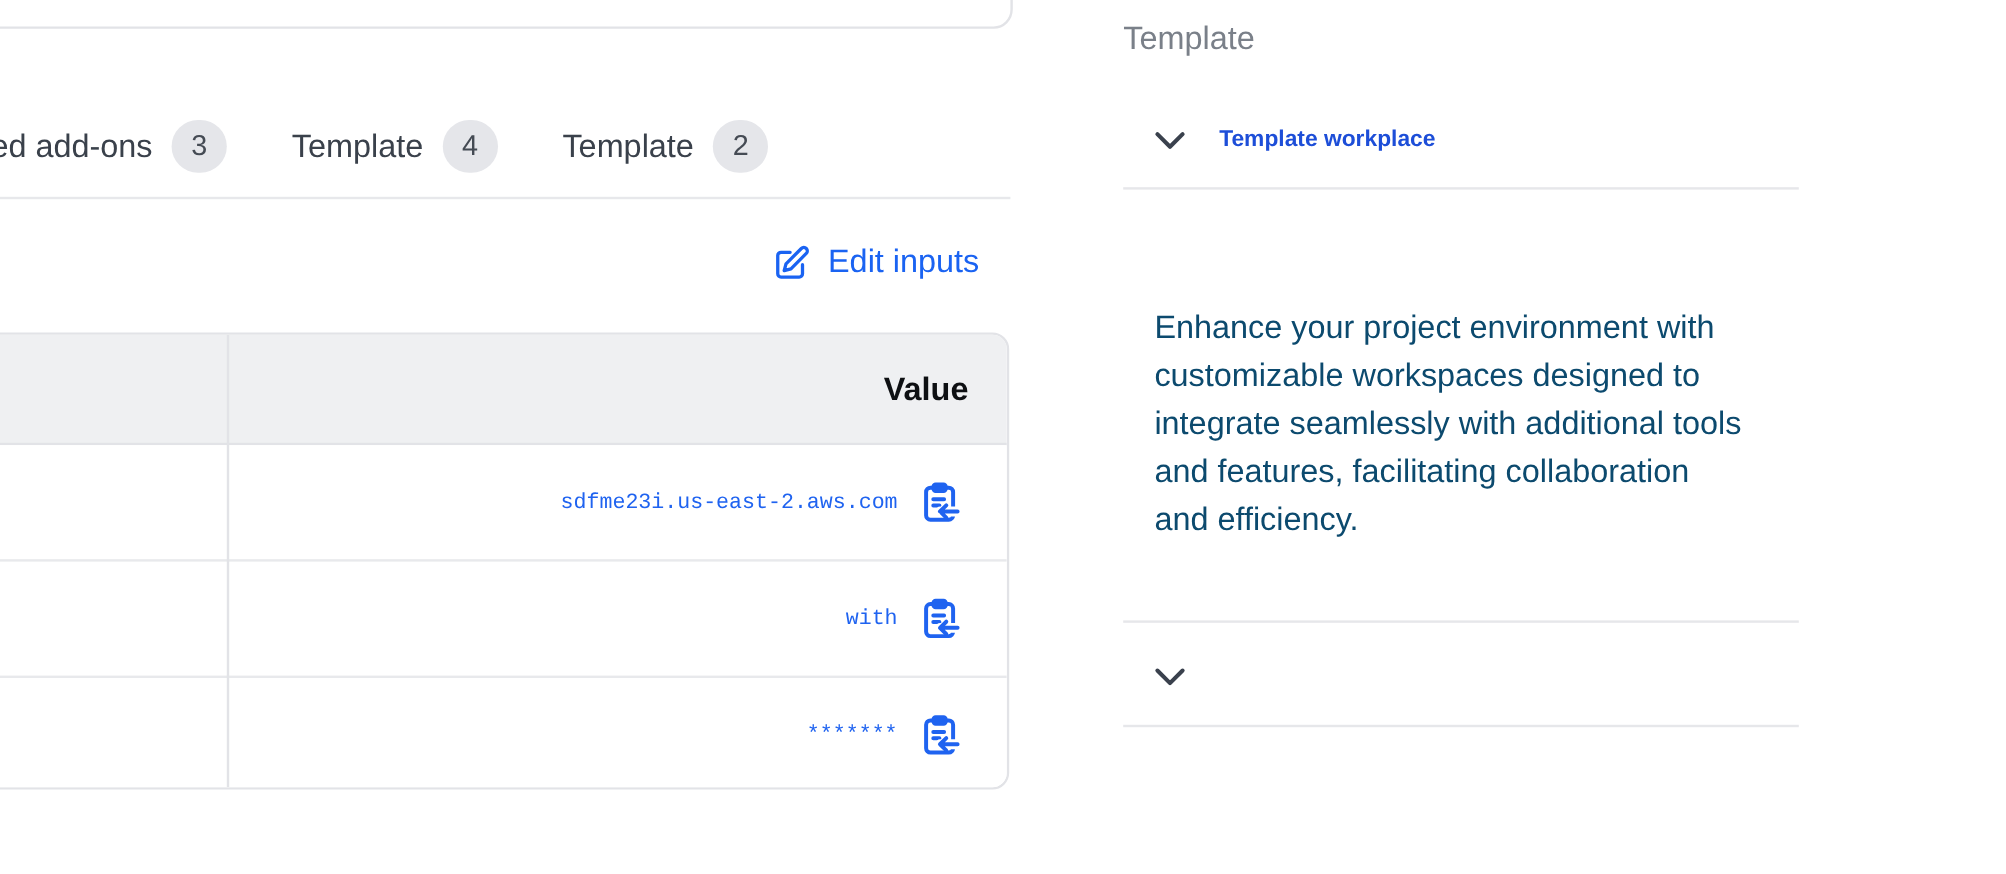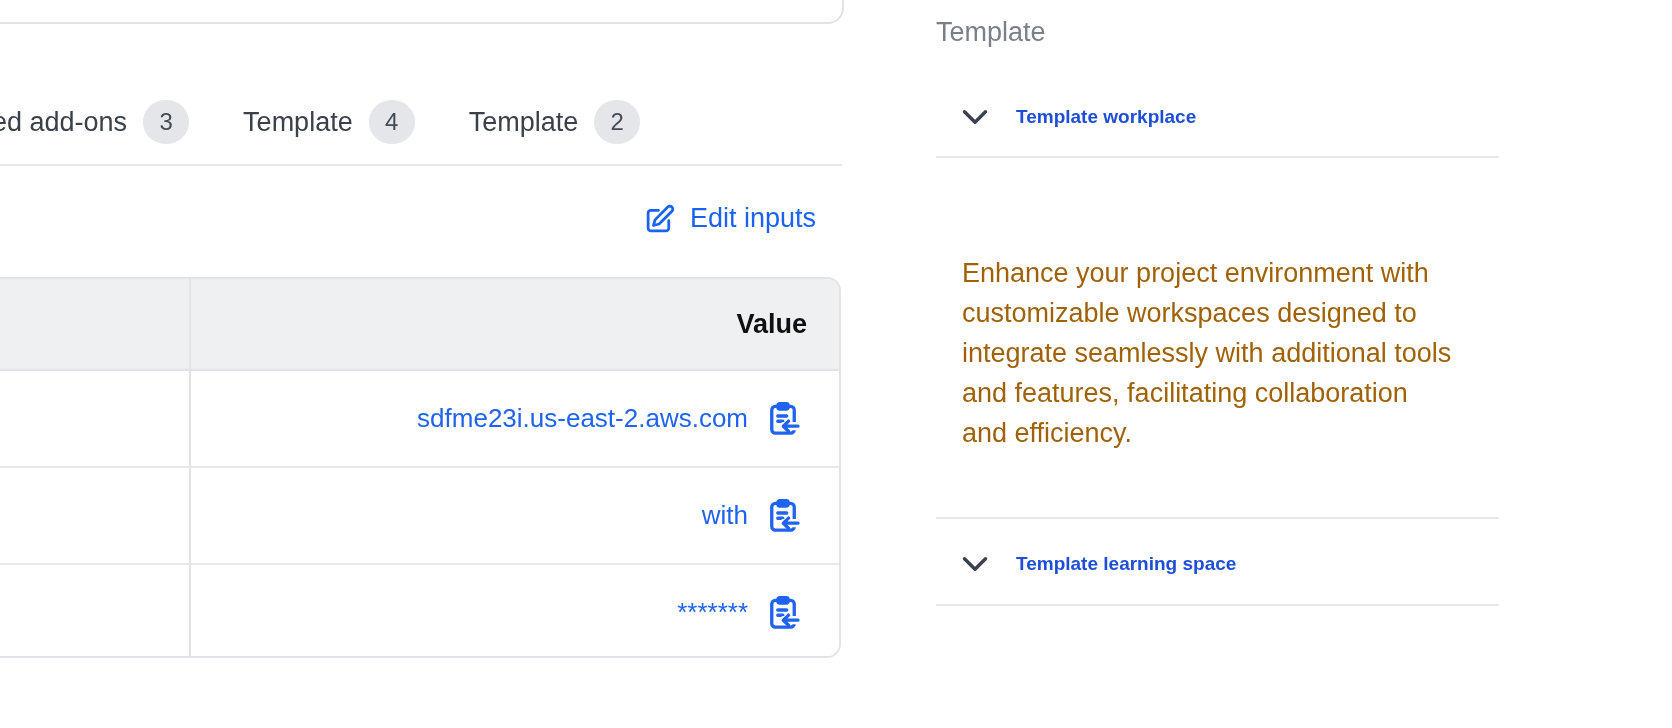--- a/index.html
+++ b/index.html
@@ -23,34 +23,34 @@
   .edit-inputs svg{display:block;}
 
   
   .inputs-table{position:absolute;left:-40px;top:277px;width:881px;height:381px;box-sizing:border-box;
                 background:#fff;border:2px solid #e2e3e7;border-radius:0 14px 14px 0;overflow:hidden;}
   .thead{height:90px;background:#eff0f2;border-bottom:2px solid #e2e3e7;display:flex;align-items:center;
          justify-content:flex-end;padding-right:32px;font-size:27px;font-weight:700;color:#0e1013;}
   .trow{height:95px;display:flex;align-items:center;justify-content:flex-end;padding-right:38px;gap:17px;background:#fff;}
   .trow + .trow{border-top:2px solid #e8e9ec;}
   .col-divider{position:absolute;left:227px;top:0;bottom:0;width:2px;background:#e2e3e7;}
-  .mono-value{font-family:Liberation Sans, sans-serif;font-size:26px;color:#1f63f0;text-align:center;}
+  .mono-value{font-family:Liberation Mono, monospace;font-size:18px;color:#1f63f0;text-align:center;}
   .copy-btn{width:36px;height:36px;border:none;background:transparent;padding:0;cursor:pointer;display:flex;
             align-items:center;justify-content:center;}
 
   
   .resources-title{position:absolute;left:936px;top:17px;font-size:27px;color:#7a8089;}
   .res-section{position:absolute;left:962px;height:44px;display:flex;align-items:center;gap:28px;cursor:pointer;}
   .res-section .title{font-size:19px;font-weight:700;color:#1d4ed8;white-space:nowrap;}
   .chev{width:26px;height:17px;display:flex;align-items:center;justify-content:center;}
   .chev.up svg{transform:rotate(180deg);}
   .sec-1{top:95px;} .sec-2{top:182px;} .sec-3{top:542px;}
   .res-divider{position:absolute;left:936px;width:563px;height:2px;background:#e6e7ea;}
   .div-1{top:156px;} .div-2{top:517px;} .div-3{top:604px;}
-  .res-desc{position:absolute;left:962px;top:253px;width:496px;font-size:27px;line-height:40px;color:#a16207;}
+  .res-desc{position:absolute;left:962px;top:253px;width:496px;font-size:27px;line-height:40px;color:#0c4a6e;}
 </style>
 </head>
 <body>
 
 <div id="canvas">
 
   <div class="top-card"></div>
 
   <div class="tabs-row">
     <div class="tab">
@@ -139,17 +139,16 @@
 
   <div class="res-desc">Enhance your project environment with customizable workspaces designed to integrate seamlessly with additional tools and features, facilitating collaboration and efficiency.</div>
   <div class="res-divider div-2"></div>
 
   <div class="res-section sec-3">
     <span class="chev">
       <svg width="26" height="17" viewBox="0 0 26 17" fill="none" stroke="#3a414d" stroke-width="3.4" stroke-linecap="round" stroke-linejoin="round">
           <path d="M2.5 2.8 13 13.3 23.5 2.8"></path>
         </svg>
     </span>
-    <span class="title">Template learning space</span>
   </div>
   <div class="res-divider div-3"></div>
 
 </div>
 
 </body></html>

